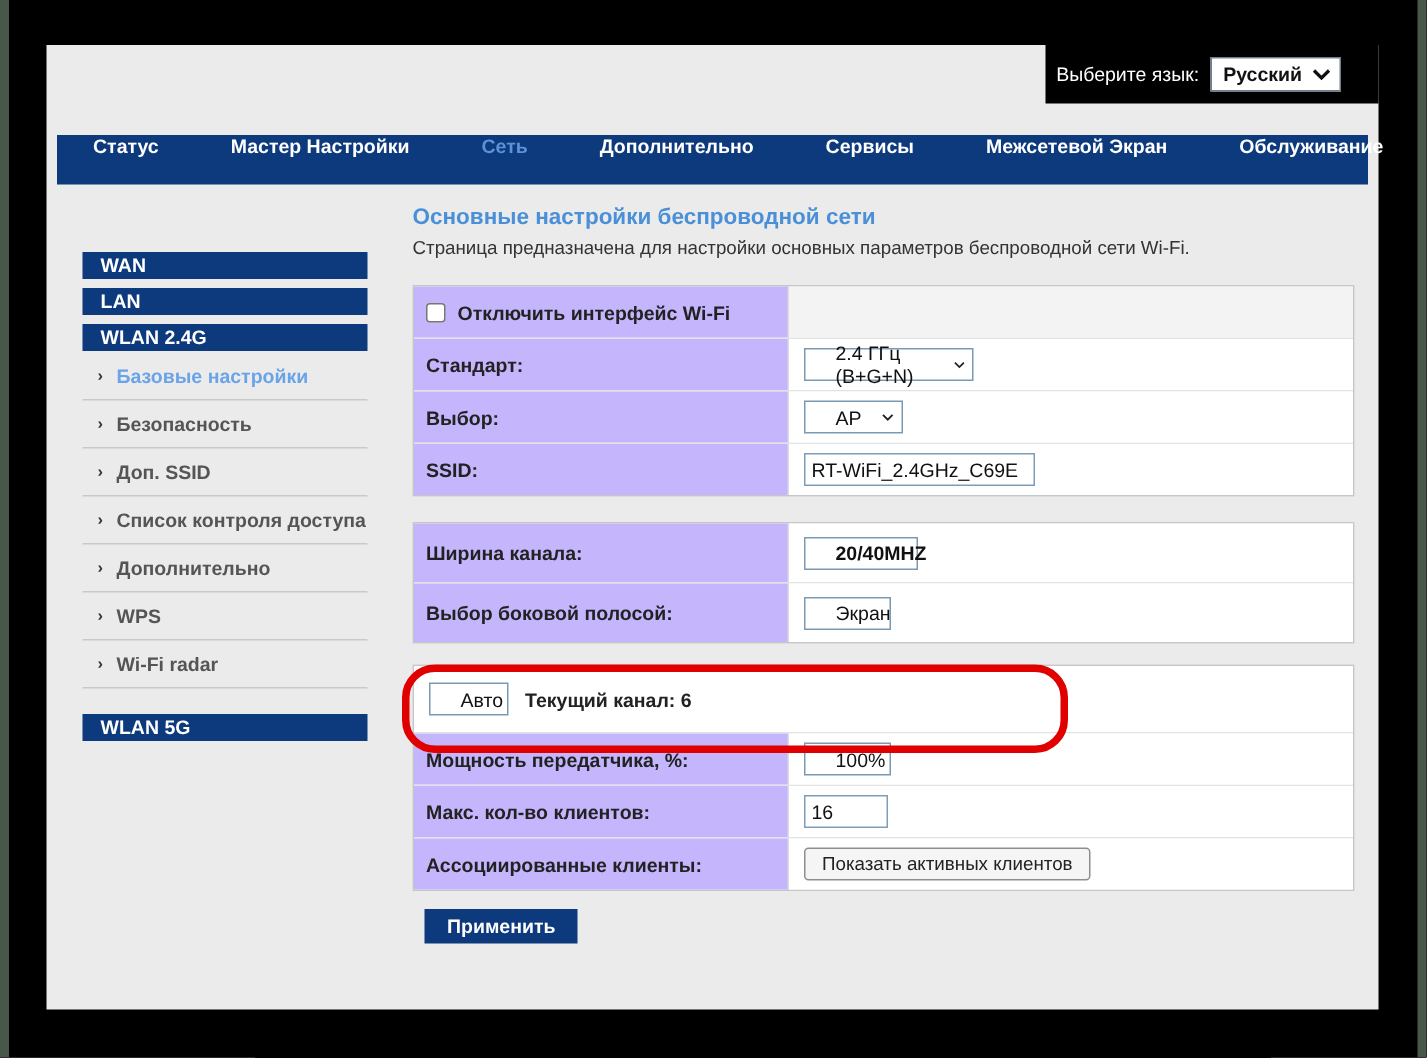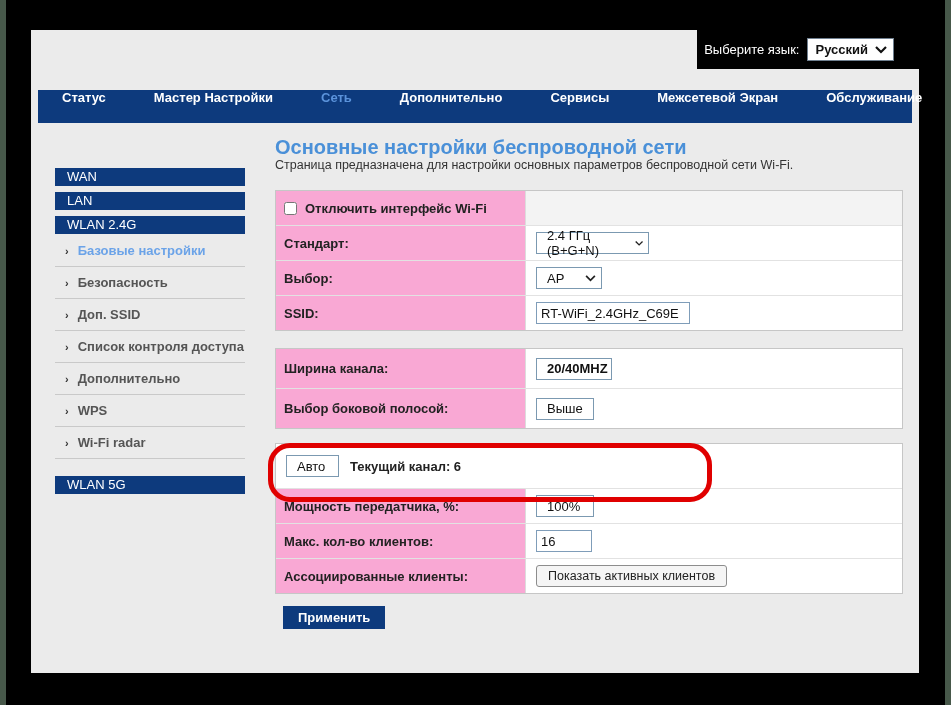--- a/index.html
+++ b/index.html
@@ -34,56 +34,56 @@
     color:#fff; font-size:13px; font-weight:bold; white-space:nowrap; cursor:pointer;
   }
   .nav-item::after {
     content:''; position:absolute; right:0; top:8px; bottom:8px; width:1px; background:#2f5ba6;
   }
   .nav-item.active { color:#5b93db; }
 
   
   .sidebar { position:absolute; left:24px; top:138px; width:190px; }
   .side-header {
-    height:18px; line-height:18px; background:#0d3a7d; color:#fff; font-size:13px; font-weight:normal;
+    height:18px; line-height:18px; background:#0d3a7d; color:#fff; font-size:13px; font-weight:bold;
     padding-left:12px; margin-bottom:6px; cursor:pointer;
   }
   .side-items { margin-bottom:17px; }
   .side-item {
     height:31px; border-bottom:1px solid #c9c9c9; display:flex; align-items:center;
     font-size:13px; font-weight:bold; color:#555; cursor:pointer;
   }
   .side-item .arrow { color:#333; font-size:11px; margin:0 9px 0 10px; font-weight:bold; }
   .side-item.active { color:#6ba3e8; }
 
   
-  .page-title { position:absolute; left:244px; top:106px; font-size:20px; font-weight:bold; color:#4a90d8; }
+  .page-title { position:absolute; left:244px; top:106px; font-size:15px; font-weight:bold; color:#4a90d8; }
   .page-subtitle { position:absolute; left:244px; top:128px; font-size:12.5px; color:#333; }
 
   .section {
     position:absolute; left:244px; width:628px; background:#fff; border:1px solid #c6c6c6; box-sizing:border-box;
   }
   .sec1 { top:160px; }
   .sec2 { top:318px; }
   .sec3 { top:413px; }
   .row { display:flex; border-bottom:1px solid #e2e2e2; }
   .row:last-child { border-bottom:none; }
   .cell-label {
-    width:250px; min-width:250px; box-sizing:border-box; background:#f9a8d4; border-right:1px solid #dcdcdc;
+    width:250px; min-width:250px; box-sizing:border-box; background:#c4b5fd; border-right:1px solid #dcdcdc;
     display:flex; align-items:center; padding:0 8px; font-size:13px; font-weight:bold; color:#222;
   }
   .cell-value { flex:1; display:flex; align-items:center; padding:0 10px; background:#fff; }
   .cell-value.gray { background:#f3f3f3; }
   .h35 { height:34px; } .h40 { height:39px; } .h45 { height:44px; }
 
   .checkbox { width:13px; height:13px; margin:0 8px 0 0; }
 
   .ui-select {
     display:inline-flex; align-items:center; justify-content:space-between; gap:14px;
-    background:#fff; border:1px solid #7b99b1; height:22px; padding:0 5px 0 10px;
+    background:#fff; border:1px solid #7b99b1; height:22px; padding:0 5px 0 20px;
     font-size:13px; color:#111; cursor:default; box-sizing:border-box;
   }
   .ui-input {
     height:20px; border:1px solid #7f9db9; font-size:13px; padding:0 4px; color:#111;
     font-family:"Liberation Sans","DejaVu Sans",sans-serif; box-sizing:content-box; background:#fff;
   }
   .inline-note { margin-left:11px; font-size:13px; font-weight:bold; color:#222; white-space:nowrap; }
 
   .ui-button {
     background:#f5f5f5; border:1px solid #8d8d8d; border-radius:3px; font-size:12.5px; color:#222;
@@ -216,21 +216,21 @@
             <svg width="11" height="7" viewBox="0 0 12 8">
                 <path d="M1 1l5 5 5-5" stroke="#222" stroke-width="2" fill="none"></path>
               </svg>
           </span>
         </div>
       </div>
       <div class="row h40">
         <div class="cell-label">Выбор боковой полосой:</div>
         <div class="cell-value">
           <span class="ui-select" style="width:58px;">
-            <span>Выше</span>
+            <span>Экран</span>
             <svg width="11" height="7" viewBox="0 0 12 8">
                 <path d="M1 1l5 5 5-5" stroke="#222" stroke-width="2" fill="none"></path>
               </svg>
           </span>
         </div>
       </div>
     </div>
 
     <div class="section sec3">
       <div class="row h45">

